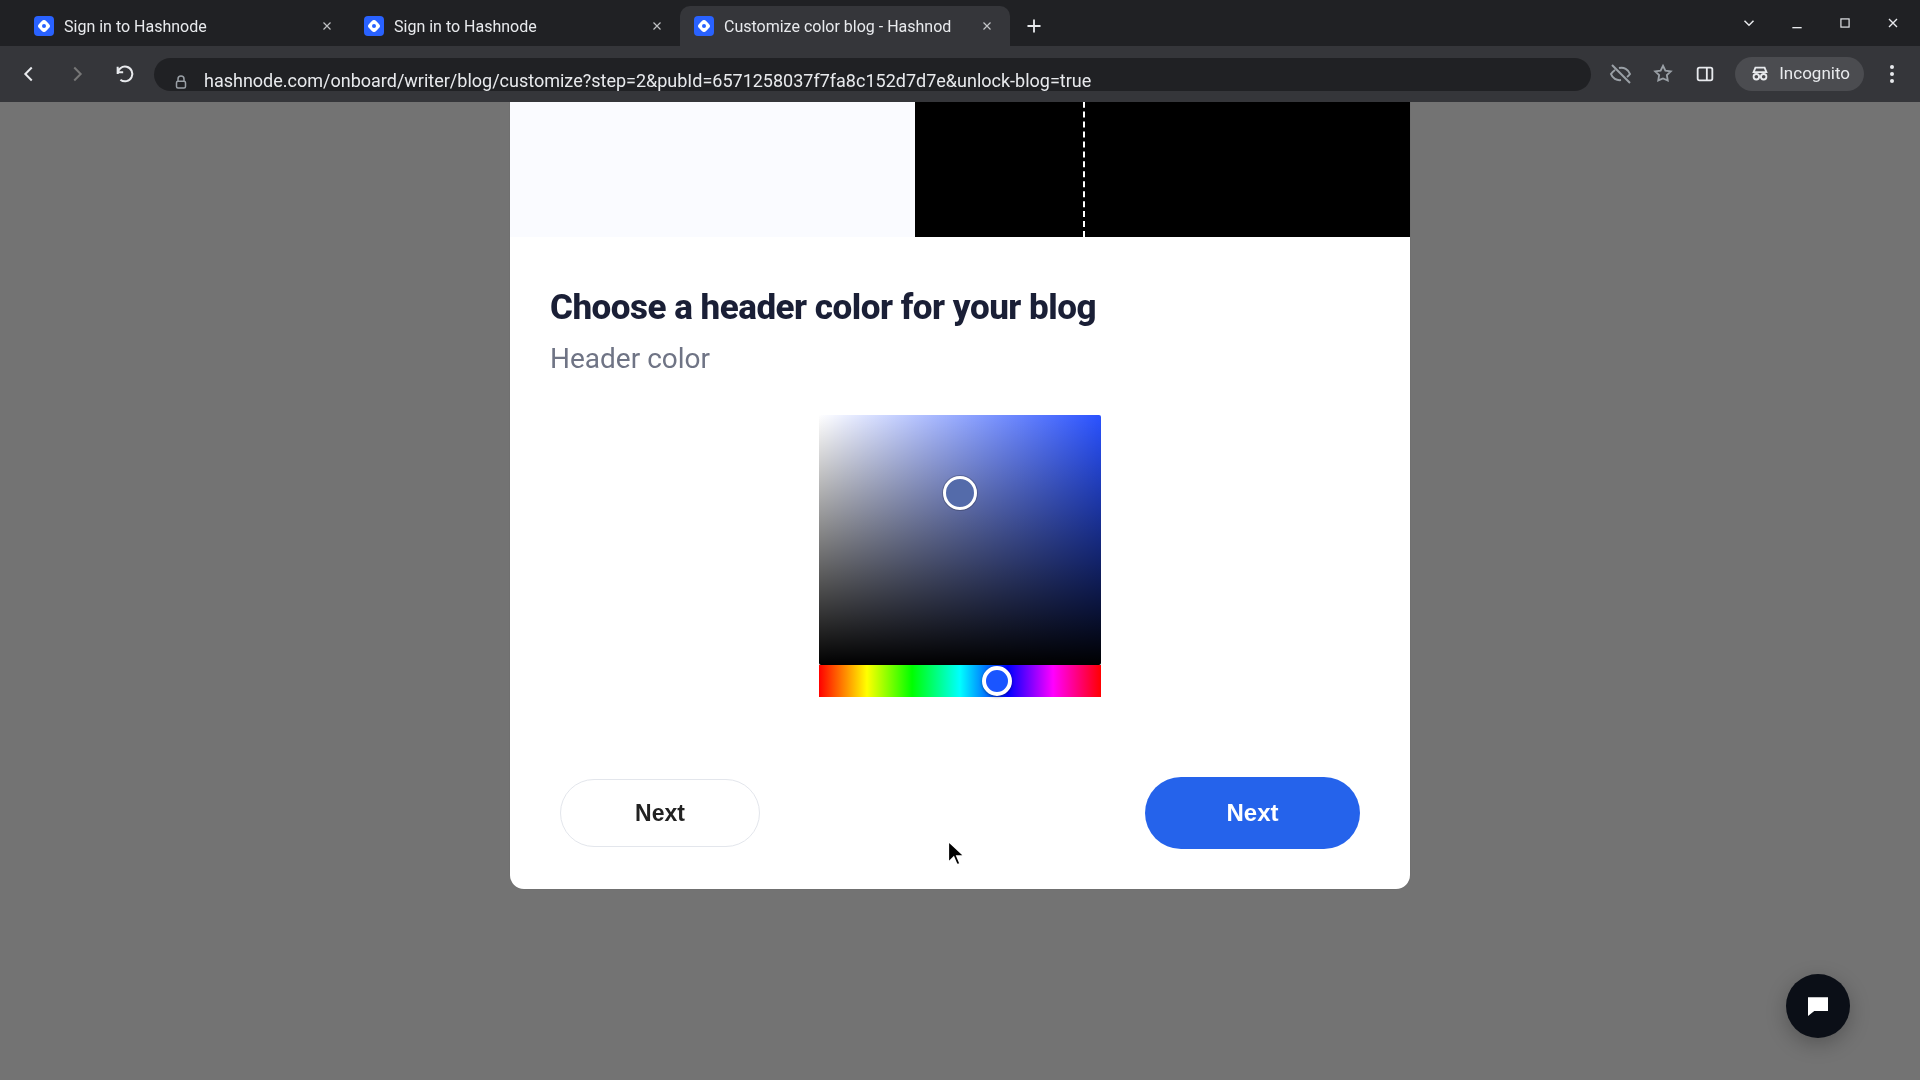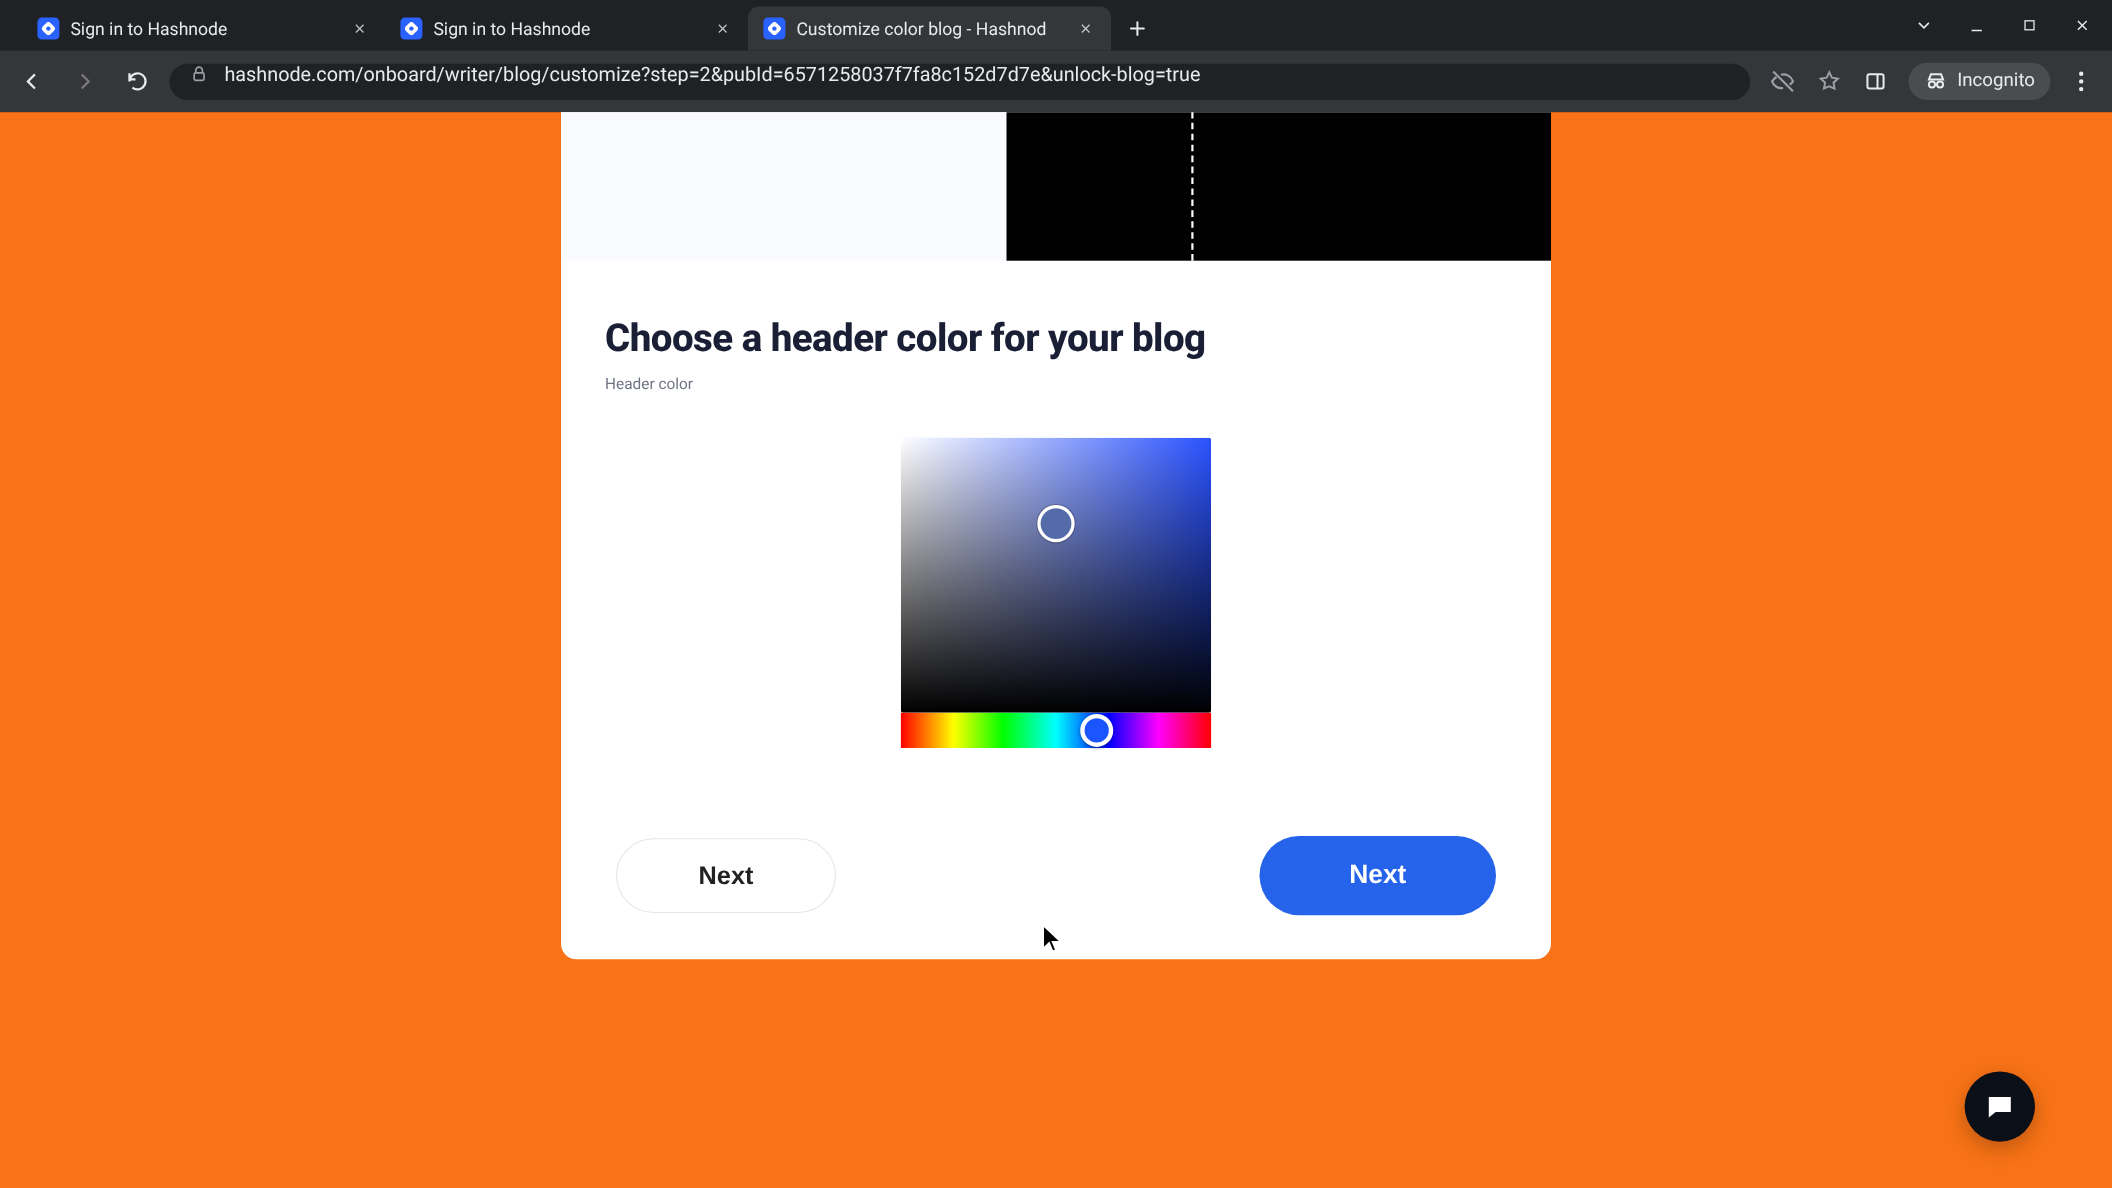--- a/index.html
+++ b/index.html
@@ -54,36 +54,36 @@
   .win-controls .wc { width:18px; height:18px; display:flex; align-items:center; justify-content:center; }
   .addrbar {
     height: 56px; background:#35363a; display:flex; align-items:center;
     padding: 0 10px; gap: 10px;
   }
   .nav-btn { width:38px; height:38px; display:flex; align-items:center; justify-content:center; border-radius:50%; }
   .nav-btn svg { stroke:#e8eaed; stroke-width:2.2; fill:none; width:22px; height:22px; }
   .nav-btn.disabled svg { stroke:#777; }
   .omnibox {
     flex:1; height:33px; background:#202124; border-radius:20px;
-    display:flex; align-items:flex-start; padding:0 18px; gap:14px; color:#e8eaed;
+    display:flex; align-items:flex-end; padding:0 18px; gap:14px; color:#e8eaed;
     font-size: 18px;
   }
   .right-icons { display:flex; align-items:center; gap:18px; padding:0 8px; }
   .right-icons .ic { width:24px; height:24px; display:flex; align-items:center; justify-content:center; }
   .incognito-chip {
     display:flex; align-items:flex-start; gap:8px; background:#4b4c50; color:#e8eaed;
     padding:6px 14px; border-radius:20px; font-size:17px;
   }
   .menu-dots { display:flex; flex-direction:column; gap:3px; padding:0 8px; }
   .menu-dots span { width:4px; height:4px; background:#e8eaed; border-radius:50%; }
 
   
   .viewport {
     position:absolute; left:0; right:0; top:102px; bottom:0;
-    background:#f97316; overflow:hidden;
+    background:#737373; overflow:hidden;
   }
   .card {
     position:absolute; left:50%; transform:translateX(-50%);
     top:-70px;
     width: 900px;
     background:#fff; border-radius:0 0 14px 14px;
     padding-bottom: 40px;
     box-shadow: 0 0 0 1px rgba(0,0,0,0.02);
   }
   .preview {
@@ -95,21 +95,21 @@
   .preview-right {
     width: 55%; background:#000;
     position:relative;
   }
   .preview-divider {
     position:absolute; left:34%; top:0; bottom:0; width:0;
     border-left: 2px dashed #fff;
   }
   .content { padding: 50px 40px 0 40px; }
   .heading { font-size: 35px; font-weight:800; color:#1a1f36; letter-spacing:-0.5px; }
-  .sub { margin-top: 14px; font-size:14px; color:#6f7485; }
+  .sub { margin-top: 14px; font-size:28px; color:#6f7485; }
   .field {
     margin-top: 110px;
     border:1px solid #eceef3; border-radius:40px;
     padding: 18px 22px; display:flex; align-items:center; gap:18px;
   }
   .swatch {
     width:22px; height:22px; border-radius:6px; background:#546baa; border:1px solid rgba(0,0,0,.08);
   }
   .hex { font-size:22px; font-weight:700; color:#1a1f36; }
   .picker {

